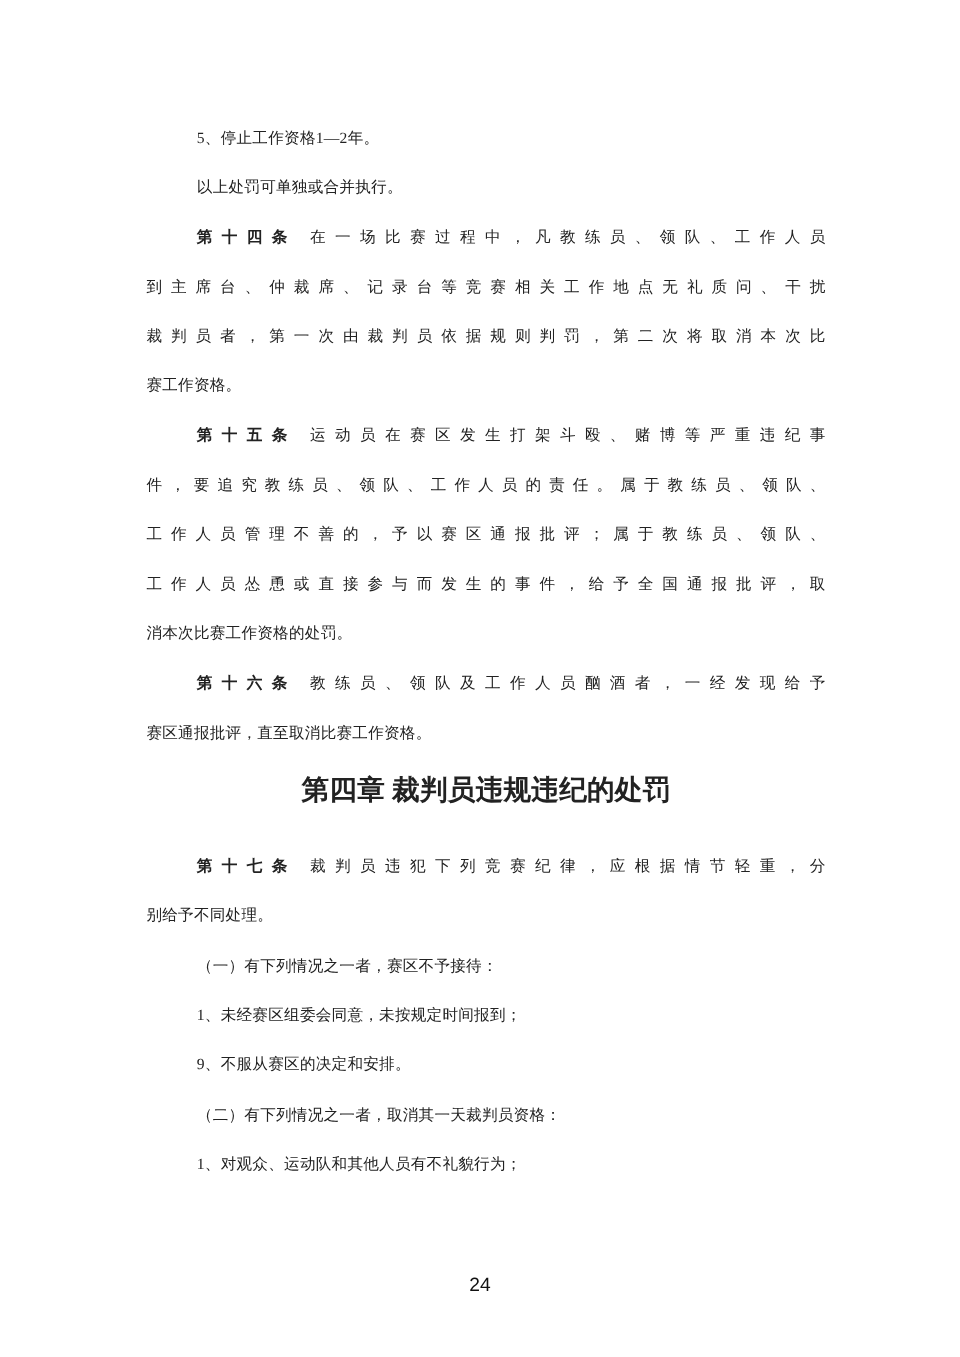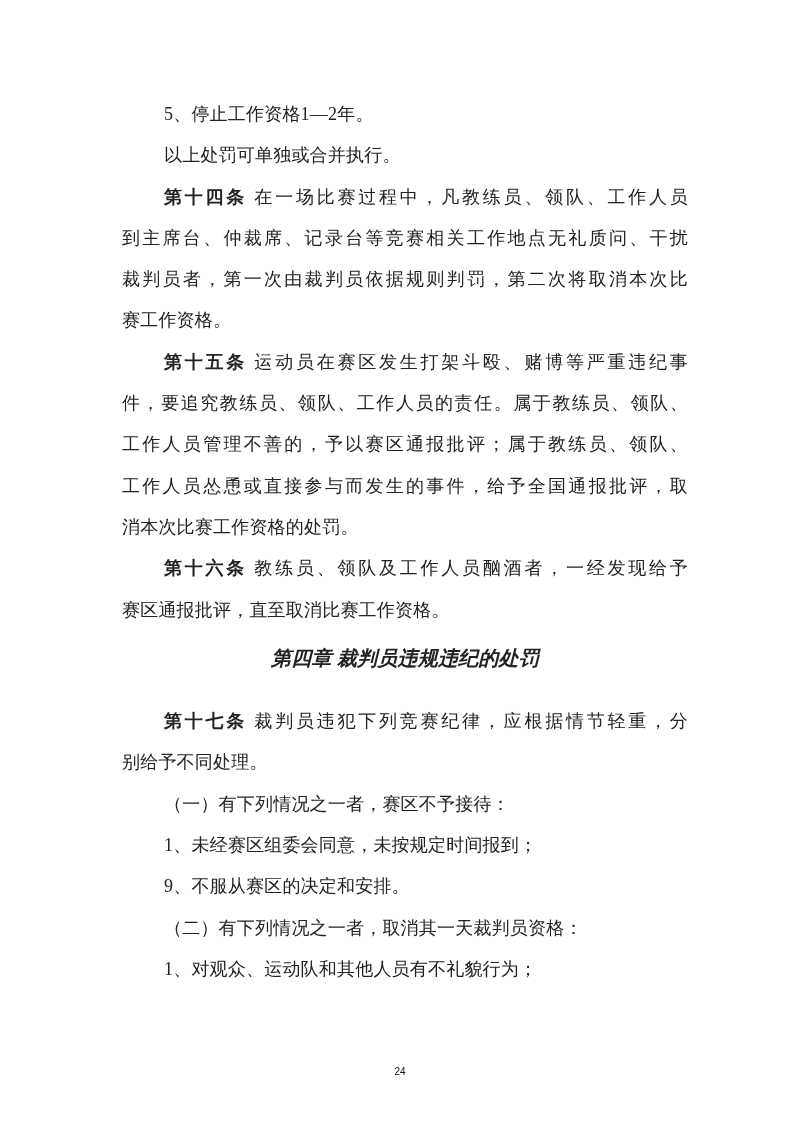--- a/index.html
+++ b/index.html
@@ -18,54 +18,53 @@
   }
   .text-body {
     position: absolute;
     left: 122px;
     top: 94px;
     width: 566px;
   }
   .line {
     height: 41.3px;
     line-height: 41.3px;
-    font-size: 18px;
+    font-size: 13px;
     letter-spacing: 0.2px;
     white-space: nowrap;
   }
   .line.justify {
     white-space: normal;
     text-align: justify;
     text-align-last: justify;
   }
   .line.indent {
     padding-left: 42px;
   }
   .line.heading {
     margin-top: 7px;
     margin-bottom: 22px;
     padding-left: 0;
     text-align: left;
     text-align-last: center;
     font-weight: 700;
-    font-size: 20px;
-    font-style: italic;
+    font-size: 23px;
   }
   .run-bold {
     font-weight: 700;
   }
   .page-number {
     position: absolute;
     top: 1062px;
     left: 0;
     width: 100%;
     height: 20px;
     line-height: 20px;
     text-align: center;
-    font-size: 10px;
+    font-size: 16px;
     color: #111111;
     font-family: "Liberation Sans", "DejaVu Sans", sans-serif;
   }
 </style>
 </head>
 <body>
 
 <div class="page">
   <div class="text-body" id="text-body">
       <div class="line indent"><span>5、停止工作资格1—2年。</span></div>

